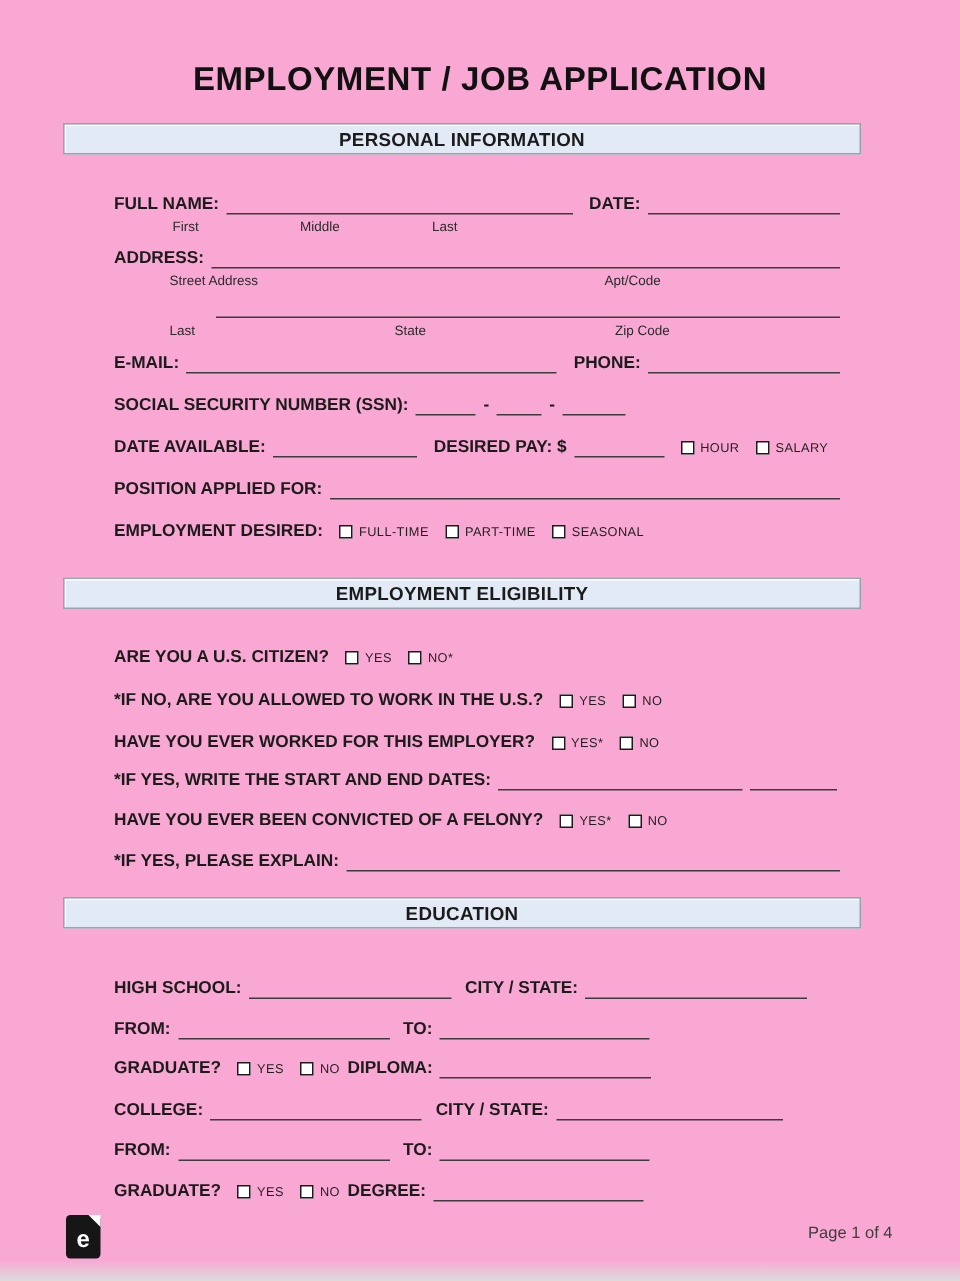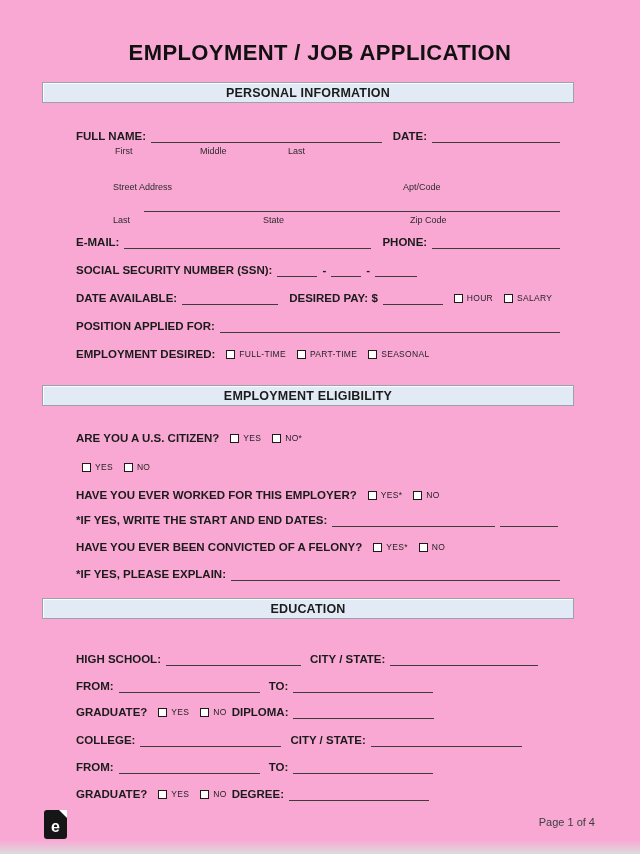--- a/index.html
+++ b/index.html
@@ -56,20 +56,24 @@
     <span class="line flex"></span>
     <span class="lbl" style="margin-left:6px">DATE:</span>
     <span class="line" style="width:128px"></span>
   </div>
   <div class="subrow" style="top:146px">
     <span style="left:71px">First</span>
     <span style="left:156px">Middle</span>
     <span style="left:244px">Last</span>
   </div>
 
+  <div class="row" style="top:164px">
+    <span class="lbl">ADDRESS:</span>
+    <span class="line flex"></span>
+  </div>
   <div class="subrow" style="top:182px">
     <span style="left:69px">Street Address</span>
     <span style="left:359px">Apt/Code</span>
   </div>
 
   <div class="row" style="top:197px;left:112px">
     <span class="line flex"></span>
   </div>
   <div class="subrow" style="top:215px">
     <span style="left:69px">Last</span>
@@ -139,20 +143,21 @@
       <span class="cb"></span>
       <span class="cbl">YES</span>
     </span>
     <span class="opt">
       <span class="cb"></span>
       <span class="cbl">NO*</span>
     </span>
   </div>
 
   <div class="row" style="top:459px">
+    <span class="lbl">*IF NO, ARE YOU ALLOWED TO WORK IN THE U.S.?</span>
     <span class="opt">
       <span class="cb"></span>
       <span class="cbl">YES</span>
     </span>
     <span class="opt">
       <span class="cb"></span>
       <span class="cbl">NO</span>
     </span>
   </div>
 

